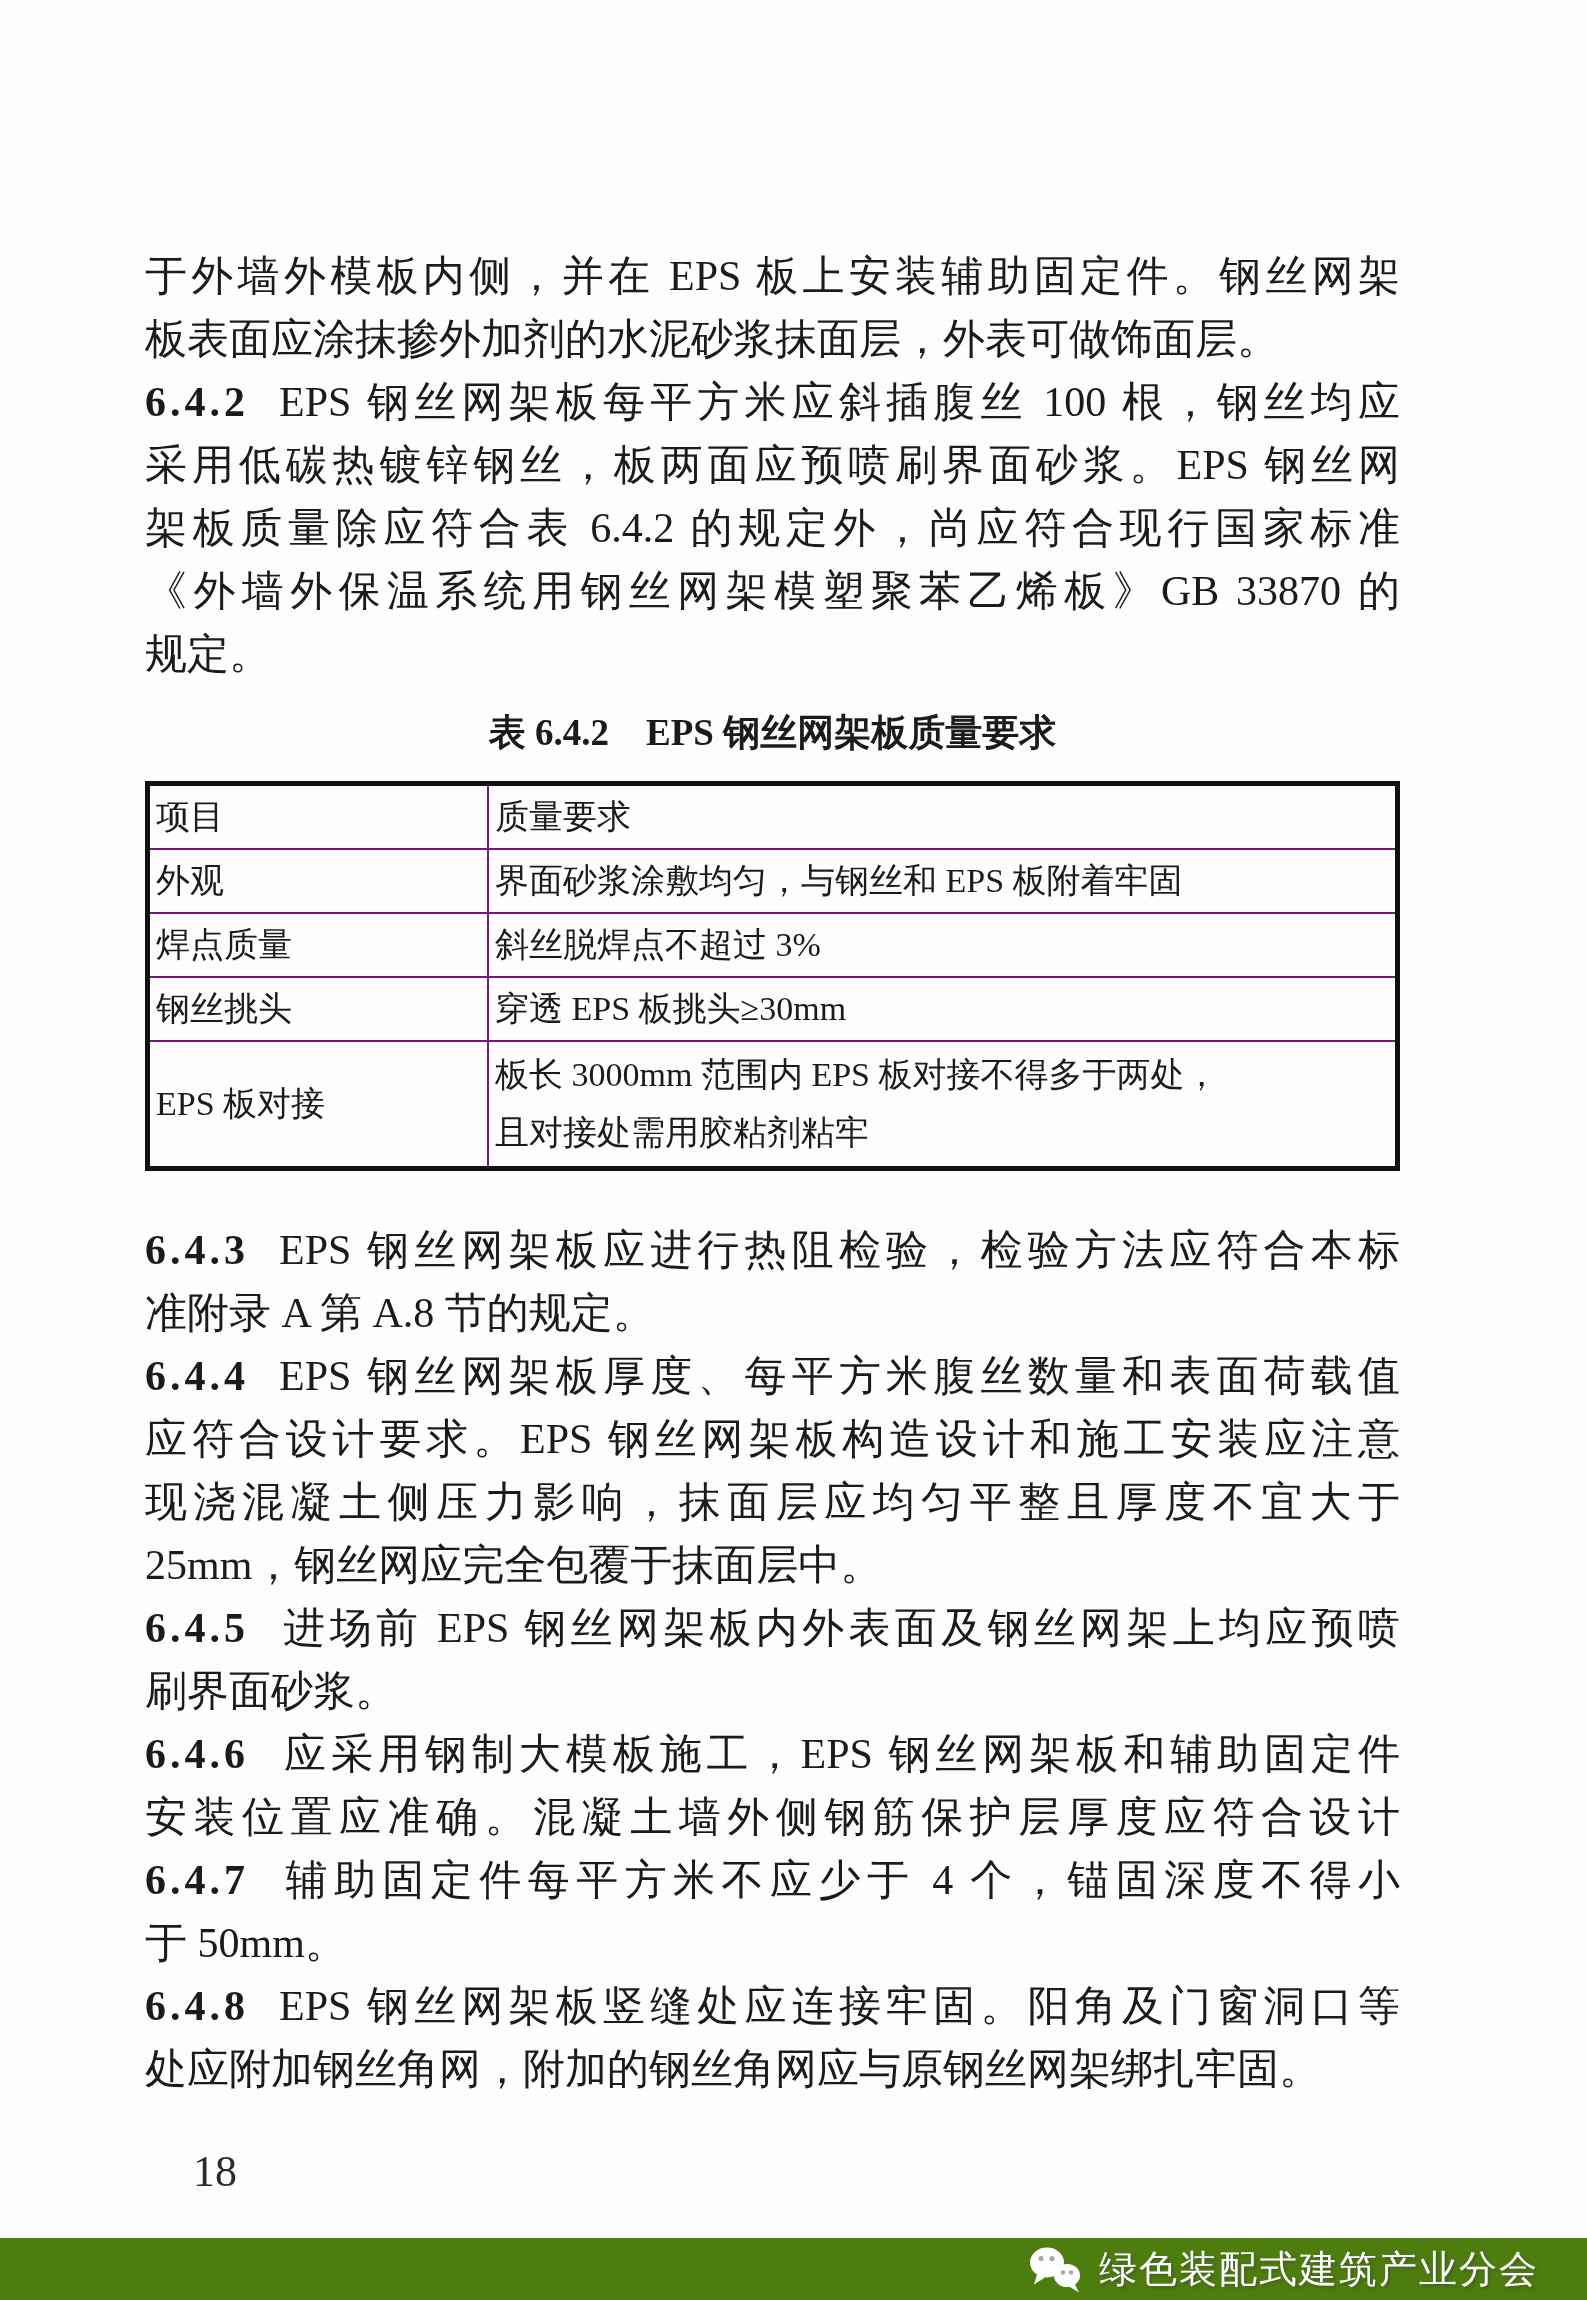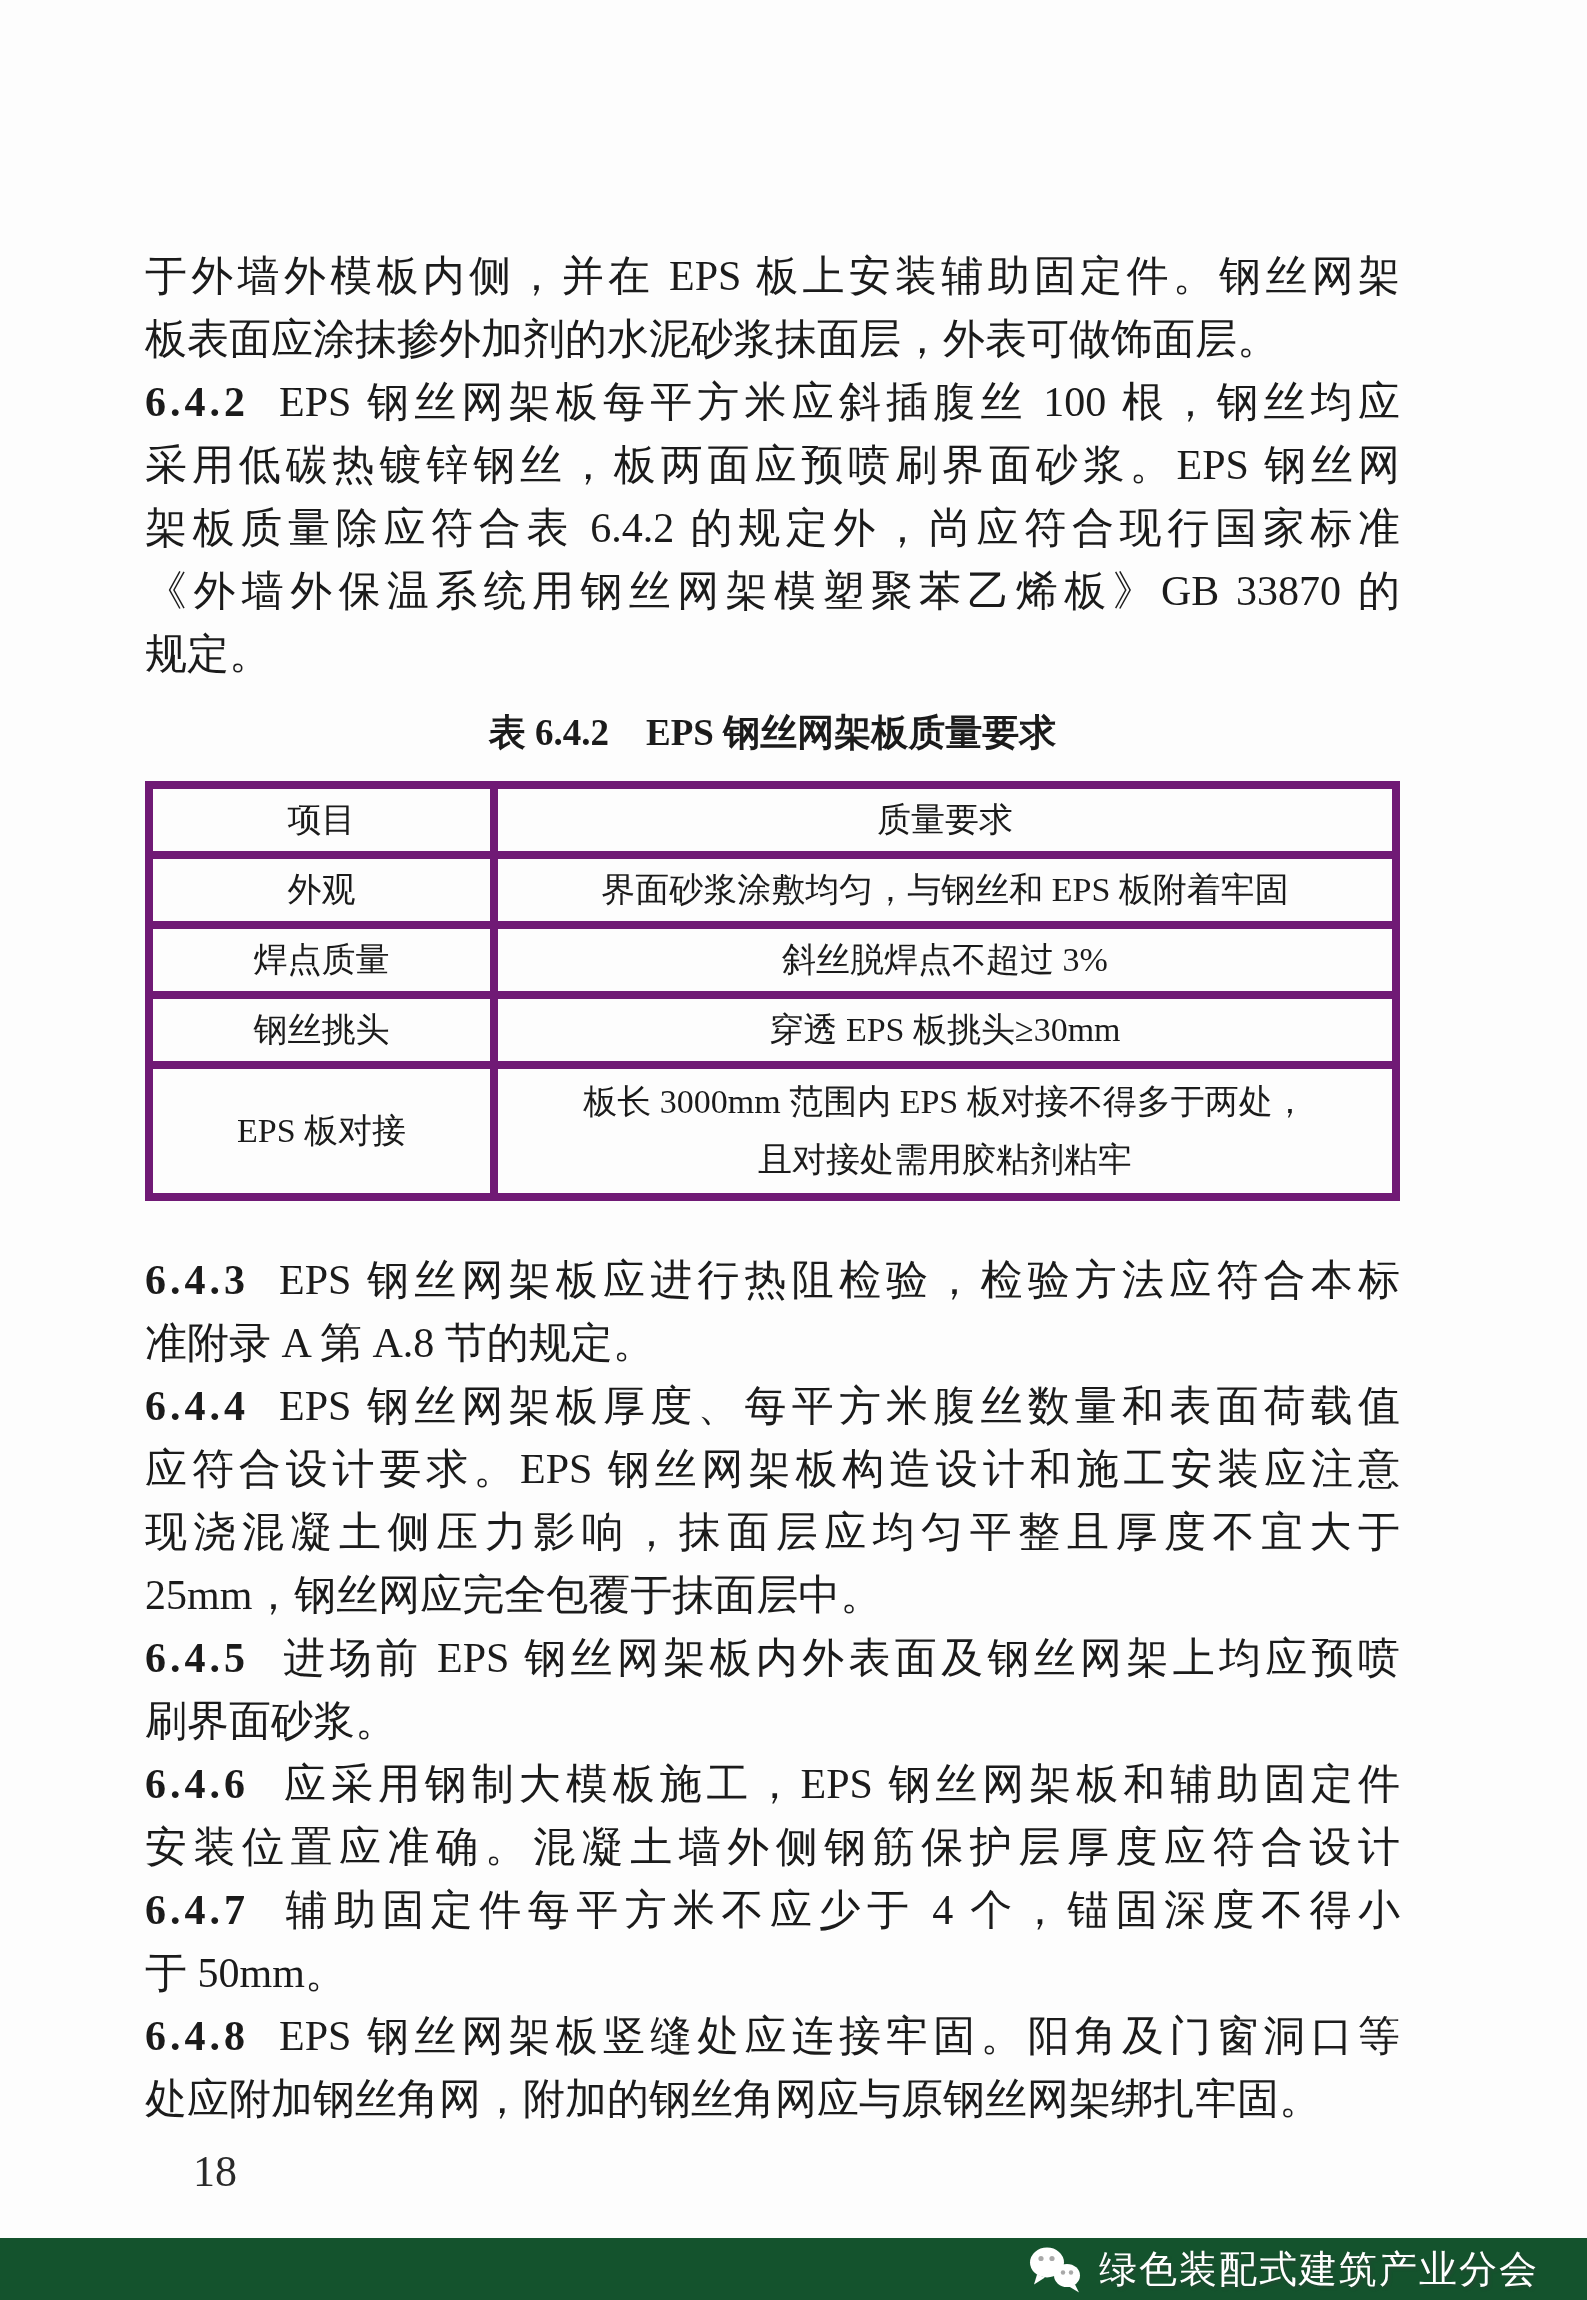--- a/index.html
+++ b/index.html
@@ -31,42 +31,41 @@
   }
   table.spec {
     border-collapse:collapse;
     table-layout:fixed;
     width:100%;
     margin-top:20px;
     font-size:34px;
     border:5px solid #111;
   }
   table.spec td {
-    border:8px solid #701a75;
-    text-align:center;
+    border:2px solid #701a75;
     vertical-align:middle;
     height:62px;
     padding:0 6px;
     line-height:44px;
   }
   table.spec td.c1 { width:325px; }
   table.spec tr.tall td { height:124px; }
   table.spec tr.tall .req-line { line-height:58px; }
   .after-table { margin-top:48px; }
   .page-number {
     position:absolute;
     left:193px; top:2146px;
     font-size:44px;
     color:#2a2a2a;
   }
   .footer-bar {
     position:absolute;
     left:0; bottom:0;
     width:1587px; height:62px;
-    background:#14532d;
+    background:#4d7c0f;
   }
   .footer-brand {
     position:absolute;
     right:48px; top:50%;
     transform:translateY(-50%);
     display:flex;
     align-items:center;
     gap:14px;
   }
   .footer-brand .brand-text {

